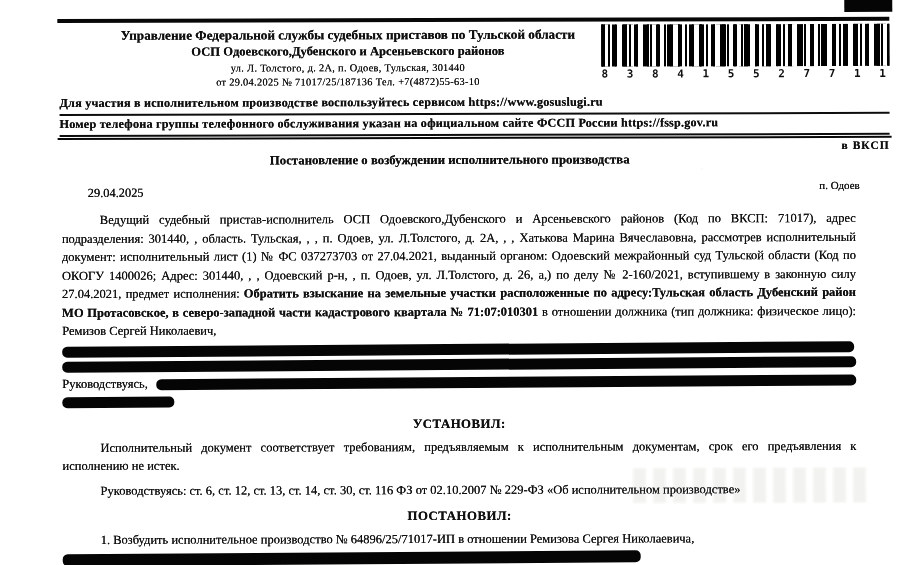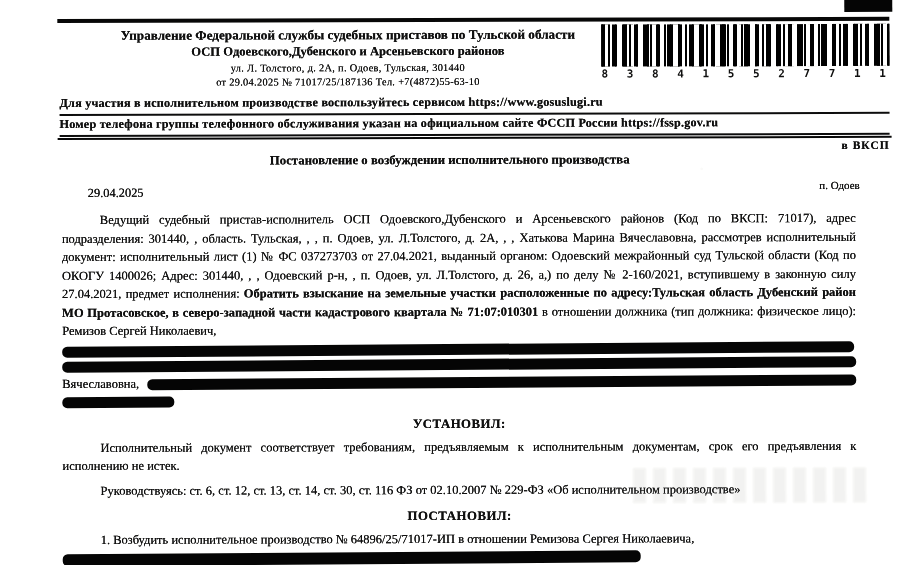--- a/index.html
+++ b/index.html
@@ -101,21 +101,21 @@
       <span>Ведущий судебный пристав-исполнитель ОСП Одоевского,Дубенского и Арсеньевского районов (Код по ВКСП: 71017), адрес подразделения: 301440, , область. Тульская, , , п. Одоев, ул. Л.Толстого, д. 2А, , , Хатькова Марина Вячеславовна, рассмотрев исполнительный документ: исполнительный лист (1) № ФС 037273703 от 27.04.2021, выданный органом: Одоевский межрайонный суд Тульской области (Код по ОКОГУ 1400026; Адрес: 301440, , , Одоевский р-н, , п. Одоев, ул. Л.Толстого, д. 26, а,) по делу № 2-160/2021, вступившему в законную силу 27.04.2021, предмет исполнения: </span><span class="bold">Обратить взыскание на земельные участки расположенные по адресу:Тульская область Дубенский район МО Протасовское, в северо-западной части кадастрового квартала № 71:07:010301</span><span> в отношении должника (тип должника: физическое лицо): Ремизов Сергей Николаевич,</span>
     </div>
 
     <div class="bar-row">
       <div class="bar bar-grow" style="max-width:792px;"></div>
     </div>
     <div class="bar-row">
       <div class="bar bar-grow"></div>
     </div>
     <div class="bar-row">
-      <span class="tx" style="white-space:nowrap;">Вячеславовна,</span>
+      <span class="tx" style="white-space:nowrap;">Руководствуясь,</span>
       <div class="bar bar-grow"></div>
     </div>
     <div class="bar-row">
       <div class="bar" style="width:112px;"></div>
     </div>
 
     <div class="center-head tx">УСТАНОВИЛ:</div>
 
     <div class="para indent mt4 tx">Исполнительный документ соответствует требованиям, предъявляемым к исполнительным документам, срок его предъявления к исполнению не истек.</div>
 

